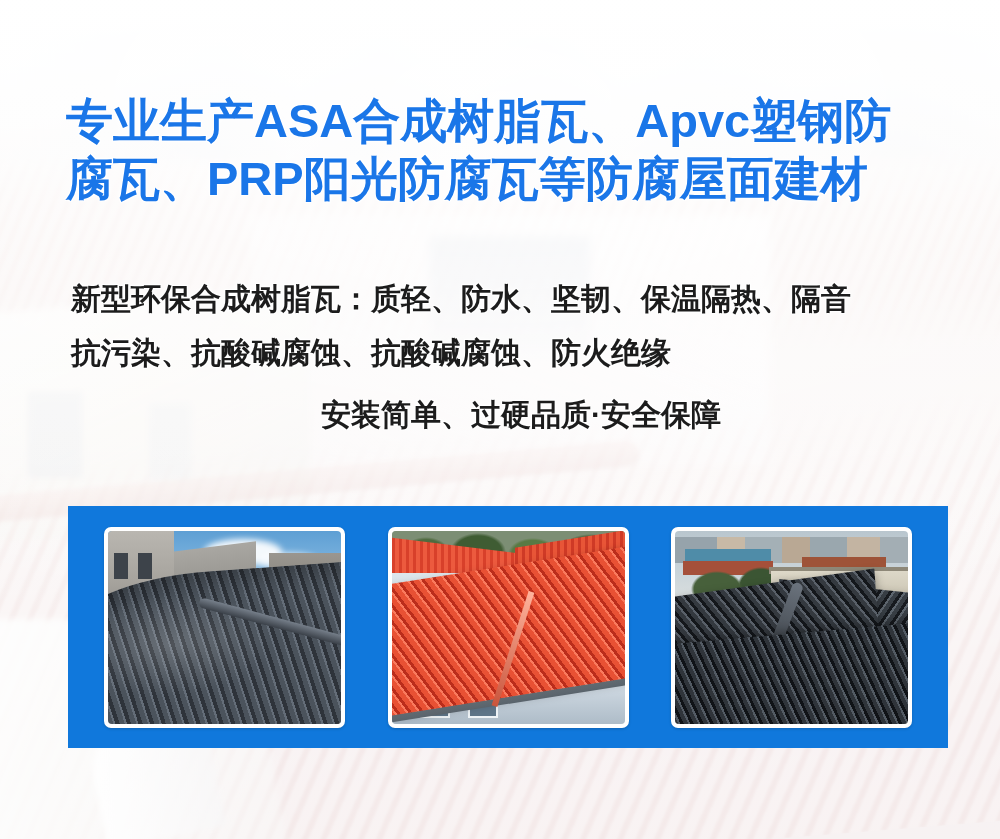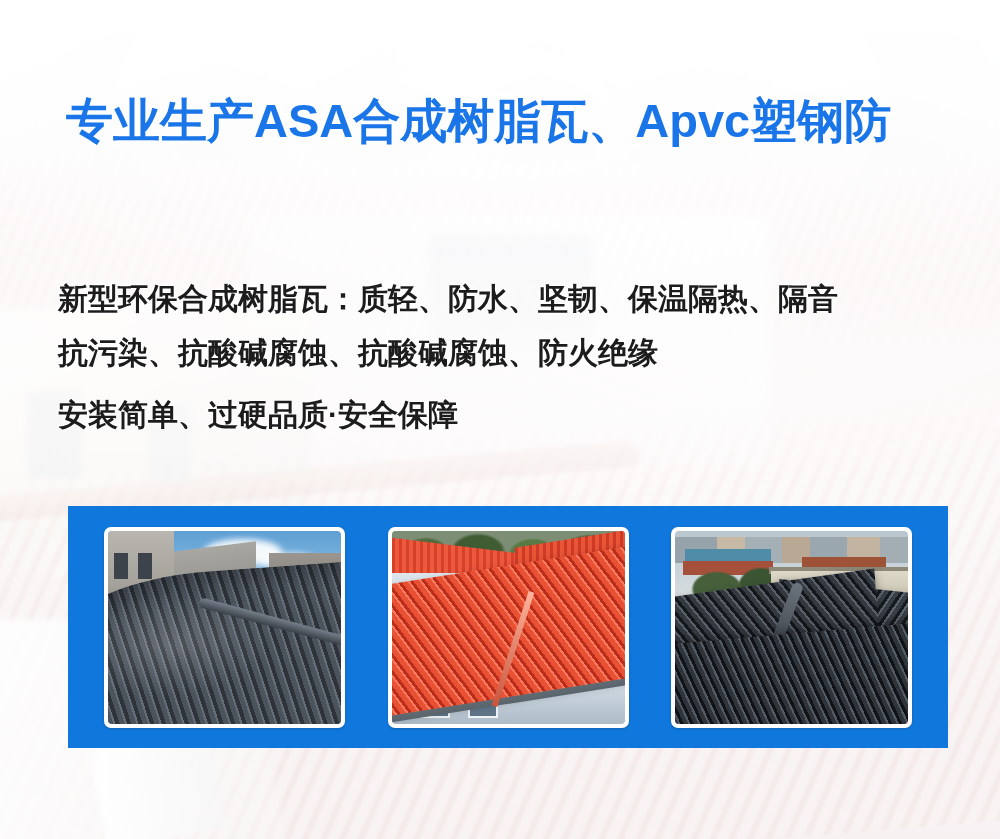--- a/index.html
+++ b/index.html
@@ -224,40 +224,41 @@
       0 0 3px #ffffff,
       0 0 6px #ffffff,
       1px 1px 0 rgba(255,255,255,0.95),
       -1px -1px 0 rgba(255,255,255,0.95),
       1px -1px 0 rgba(255,255,255,0.95),
       -1px 1px 0 rgba(255,255,255,0.95);
   }
 
   .subcopy {
     position: absolute;
-    left: 58px;
+    left: 71px;
     top: 272px;
     width: 900px;
   }
   .subcopy-line {
     font-size: 30px;
     line-height: 54px;
     font-weight: 700;
     color: #1c1c1c;
     white-space: nowrap;
     text-shadow:
       0 0 3px #ffffff,
       0 0 7px #ffffff,
       1px 1px 0 rgba(255,255,255,0.9),
       -1px -1px 0 rgba(255,255,255,0.9),
       1px -1px 0 rgba(255,255,255,0.9),
       -1px 1px 0 rgba(255,255,255,0.9);
   }
   .subcopy-line.spaced {
     margin-top: 8px;
+    text-align: center;
   }
 
   
   .gallery-panel {
     position: absolute;
     left: 68px;
     top: 506px;
     width: 880px;
     height: 242px;
     background: #1078dc;
@@ -615,20 +616,21 @@
     <div class="bg-wall"></div>
     <div class="bg-gutter"></div>
     <div class="bg-haze"></div>
     <div class="bg-haze2"></div>
   </div>
 
   <div class="content">
 
     <div class="headline">
       <div class="headline-line">专业生产ASA合成树脂瓦、Apvc塑钢防</div>
+      <div class="headline-line">腐瓦、PRP阳光防腐瓦等防腐屋面建材</div>
     </div>
 
     <div class="subcopy">
       <div class="subcopy-line">新型环保合成树脂瓦：质轻、防水、坚韧、保温隔热、隔音</div>
       <div class="subcopy-line">抗污染、抗酸碱腐蚀、抗酸碱腐蚀、防火绝缘</div>
       <div class="subcopy-line spaced">安装简单、过硬品质·安全保障</div>
     </div>
 
     <div class="gallery-panel">
 

